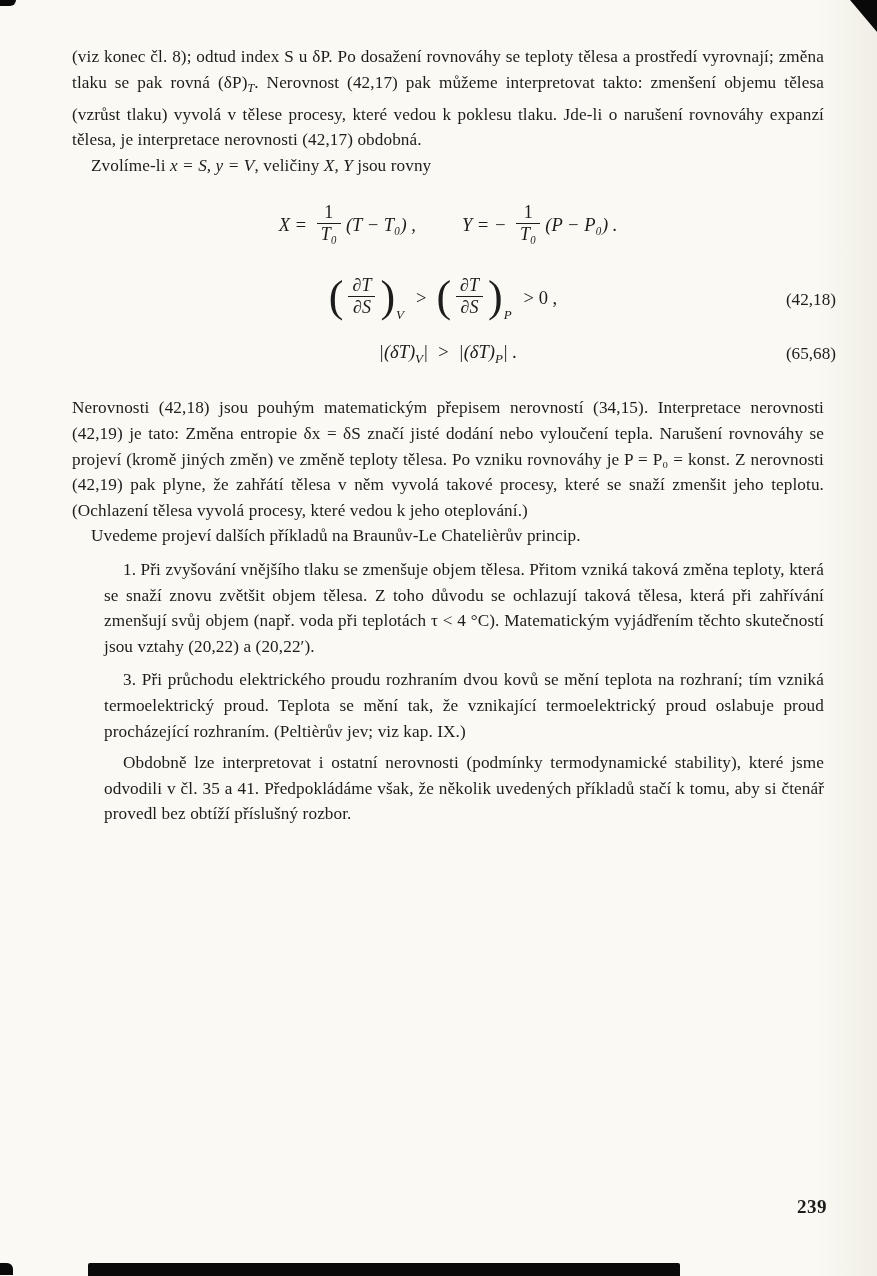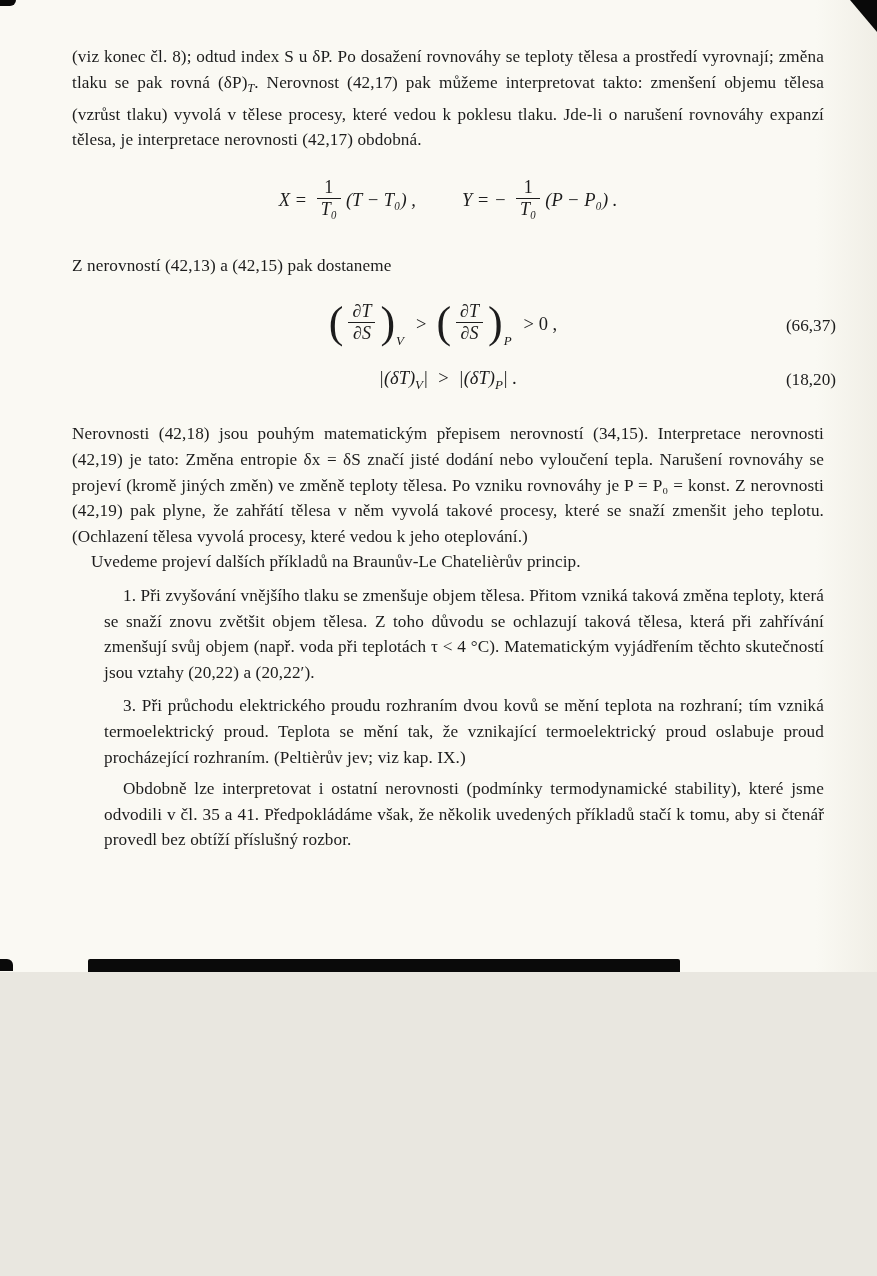--- a/index.html
+++ b/index.html
@@ -9,21 +9,21 @@
   * { box-sizing: border-box; }
   html, body { margin: 0; padding: 0; }
   body {
     width: 877px; height: 1276px;
     background: #e9e7e0;
     font-family: "Liberation Serif", "DejaVu Serif", serif;
     color: var(--ink);
   }
   .page {
     position: relative;
-    width: 877px; height: 972px;
+    width: 877px; height: 1276px;
     background: linear-gradient(90deg, var(--paper) 0%, var(--paper) 93%, #f0eee6 100%);
     overflow: hidden;
   }
   .textblock {
     position: absolute;
     left: 72px; top: 44px;
     width: 752px;
   }
   .para {
     margin: 0;
@@ -124,35 +124,35 @@
 
 <div class="page">
 
   <div class="art art-tl"></div>
   <div class="art-tr" style="position:absolute;"></div>
 
   <div class="textblock">
 
     <p class="para"><span>(viz konec čl. 8); odtud index S u δP. Po dosažení rovnováhy se teploty tělesa a prostředí vyrovnají; změna tlaku se pak rovná (δP)</span><sub class="inline-sub">T</sub><span>. Nerovnost (42,17) pak můžeme interpretovat takto: zmenšení objemu tělesa (vzrůst tlaku) vyvolá v tělese procesy, které vedou k poklesu tlaku. Jde-li o narušení rovnováhy expanzí tělesa, je interpretace nerovnosti (42,17) obdobná.</span></p>
 
+    <p class="para indent"><span>Zvolíme-li </span><span class="mi">x = S, y = V</span><span>, veličiny </span><span class="mi">X, Y</span><span> jsou rovny</span></p>
 
     <div class="eq-row eq-xy">
       <span class="mi">X = </span><span class="frac"><span class="fnum">1</span><span class="fden mi">T₀</span></span><span class="mi">(T − T₀) ,</span><span class="eq-gap"></span><span class="mi">Y = − </span><span class="frac"><span class="fnum">1</span><span class="fden mi">T₀</span></span><span class="mi">(P − P₀) .</span>
     </div>
 
-    <p class="para">Z nerovností (42,13) a (42,15) pak dostaneme</p>
 
     <div class="eq-row eq-18">
       <span><span class="bigp">(</span><span class="frac"><span class="fnum mi">∂T</span><span class="fden mi">∂S</span></span><span class="bigp">)</span><span class="psub">V</span></span><span class="rel">&gt;</span><span><span class="bigp">(</span><span class="frac"><span class="fnum mi">∂T</span><span class="fden mi">∂S</span></span><span class="bigp">)</span><span class="psub">P</span></span><span class="rel">&gt; 0 ,</span>
-      <span class="eq-tag">(66,37)</span>
+      <span class="eq-tag">(42,18)</span>
     </div>
 
     <div class="eq-row eq-19">
       <span class="mi">|(δT)</span><span class="tsub">V</span><span class="mi">|</span><span class="rel">&gt;</span><span class="mi">|(δT)</span><span class="tsub">P</span><span class="mi">| .</span>
-      <span class="eq-tag">(18,20)</span>
+      <span class="eq-tag">(65,68)</span>
     </div>
 
     <p class="para">Nerovnosti (42,18) jsou pouhým matematickým přepisem nerovností (34,15). Interpretace nerovnosti (42,19) je tato: Změna entropie δx = δS značí jisté dodání nebo vyloučení tepla. Narušení rovnováhy se projeví (kromě jiných změn) ve změně teploty tělesa. Po vzniku rovnováhy je P = P₀ = konst. Z nerovnosti (42,19) pak plyne, že zahřátí tělesa v něm vyvolá takové procesy, které se snaží zmenšit jeho teplotu. (Ochlazení tělesa vyvolá procesy, které vedou k jeho oteplování.)</p>
 
     <p class="para indent">Uvedeme projeví dalších příkladů na Braunův-Le Chatelièrův princip.</p>
 
     <p class="para indent item">1. Při zvyšování vnějšího tlaku se zmenšuje objem tělesa. Přitom vzniká taková změna teploty, která se snaží znovu zvětšit objem tělesa. Z toho důvodu se ochlazují taková tělesa, která při zahřívání zmenšují svůj objem (např. voda při teplotách τ &lt; 4 °C). Matematickým vyjádřením těchto skutečností jsou vztahy (20,22) a (20,22′).</p>
 
 
     <p class="para indent item">3. Při průchodu elektrického proudu rozhraním dvou kovů se mění teplota na rozhraní; tím vzniká termoelektrický proud. Teplota se mění tak, že vznikající termoelektrický proud oslabuje proud procházející rozhraním. (Peltièrův jev; viz kap. IX.)</p>

